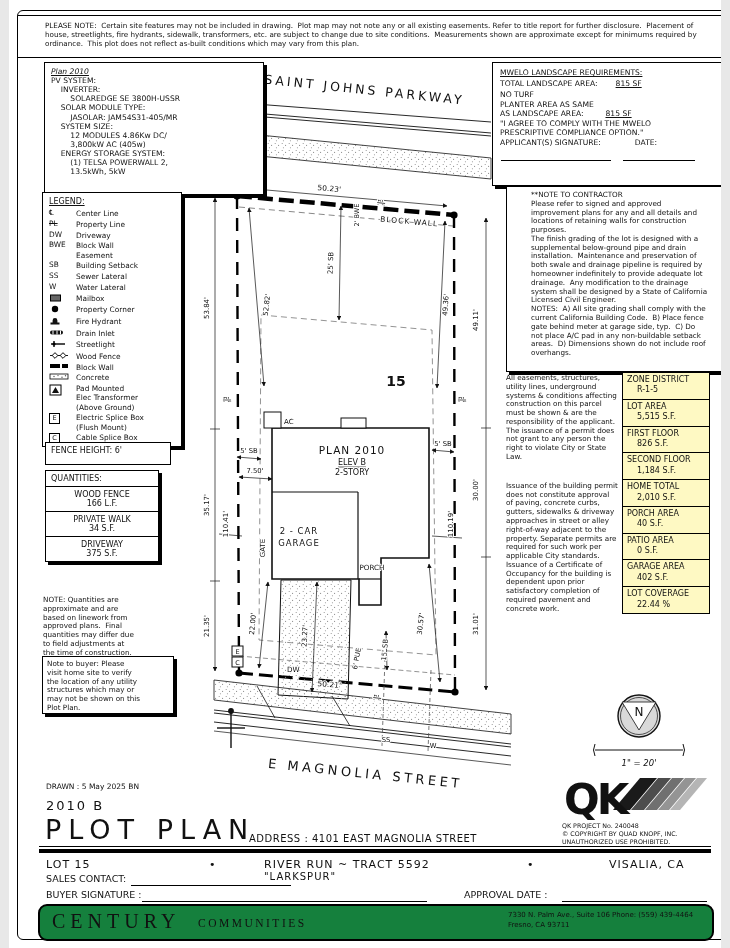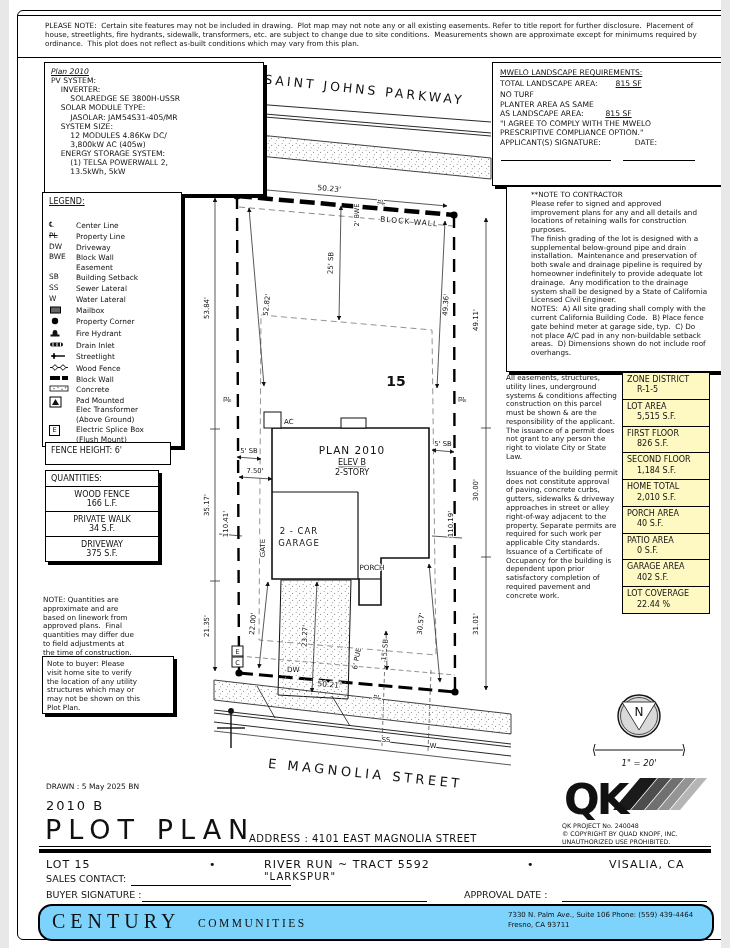--- a/index.html
+++ b/index.html
@@ -191,21 +191,21 @@
         JASOLAR: JAM54S31-405/MR
     SYSTEM SIZE:
         12 MODULES 4.86Kw DC/
         3,800kW AC (405w)
     ENERGY STORAGE SYSTEM:
         (1) TELSA POWERWALL 2,
         13.5kWh, 5kW</div>
   </div>
 
   <div class="abs box sh" style="left:33px;top:192px;width:127px;height:247px;padding:4px 5px 2px 6px">
-    <div class="t8 u" style="margin-bottom:14px">LEGEND:</div>
+    <div class="t8 u" style="margin-bottom:2px">LEGEND:</div>
     <div class="lrow">
         <span class="lsym">℄</span>
         <span class="llab pre">Center Line</span>
       </div>
     <div class="lrow">
         <span class="lsym st">PL</span>
         <span class="llab pre">Property Line</span>
       </div>
     <div class="lrow">
         <span class="lsym">DW</span>
@@ -370,21 +370,21 @@
 system shall be designed by a State of California
 Licensed Civil Engineer.
 NOTES:  A) All site grading shall comply with the
 current California Building Code.  B) Place fence
 gate behind meter at garage side, typ.  C) Do
 not place A/C pad in any non-buildable setback
 areas.  D) Dimensions shown do not include roof
 overhangs.</div>
 
   <div class="abs" style="left:497px;top:374px;width:112px">
-    <div class="t7" style="margin-bottom:7px">All easements, structures, utility lines, underground systems &amp; conditions affecting construction on this parcel must be shown &amp; are the responsibility of the applicant. The issuance of a permit does not grant to any person the right to violate City or State Law.</div>
+    <div class="t7" style="margin-bottom:20px">All easements, structures, utility lines, underground systems &amp; conditions affecting construction on this parcel must be shown &amp; are the responsibility of the applicant. The issuance of a permit does not grant to any person the right to violate City or State Law.</div>
     <div class="t7">Issuance of the building permit does not constitute approval of paving, concrete curbs, gutters, sidewalks &amp; driveway approaches in street or alley right-of-way adjacent to the property. Separate permits are required for such work per applicable City standards. Issuance of a Certificate of Occupancy for the building is dependent upon prior satisfactory completion of required pavement and concrete work.</div>
   </div>
 
   <div class="abs ztab" style="left:613px;top:372px;width:86px">
     <div class="zrow">
         <div>ZONE DISTRICT</div>
         <div class="zval">R-1-5</div>
       </div>
     <div class="zrow">
         <div>LOT AREA</div>
@@ -465,20 +465,20 @@
   <div class="abs ctr" style="left:255px;top:871px;width:220px;font-size:10px;letter-spacing:1px">"LARKSPUR"</div>
 
   <div class="abs" style="left:37px;top:873px;font-size:9.5px">SALES CONTACT:</div>
   <div class="abs" style="left:122px;top:884px;width:160px;border-bottom:1px solid #000;height:1px"></div>
 
   <div class="abs" style="left:37px;top:889px;font-size:9.5px">BUYER SIGNATURE :</div>
   <div class="abs" style="left:133px;top:900px;width:285px;border-bottom:1px solid #000;height:1px"></div>
   <div class="abs" style="left:455px;top:889px;font-size:9.5px">APPROVAL DATE :</div>
   <div class="abs" style="left:553px;top:900px;width:145px;border-bottom:1px solid #000;height:1px"></div>
 
-  <div class="abs" style="left:29px;top:904px;width:672px;height:33px;border:2.5px solid #000;border-radius:14px;background:#7dd3fc">
+  <div class="abs" style="left:29px;top:904px;width:672px;height:33px;border:2.5px solid #000;border-radius:9px;background:#15803d">
     <span class="abs" style="left:12px;top:4px;font-family:'Liberation Serif',serif;font-size:20px;letter-spacing:5px">CENTURY</span>
     <span class="abs" style="left:158px;top:11px;font-family:'Liberation Serif',serif;font-size:11.5px;letter-spacing:2.5px">COMMUNITIES</span>
     <span class="abs" style="left:468px;top:5px;font-size:7px">7330 N. Palm Ave., Suite 106   Phone:  (559) 439-4464</span>
     <span class="abs" style="left:468px;top:15px;font-size:7px">Fresno, CA  93711</span>
   </div>
 
 </div>
 
 </body></html>

